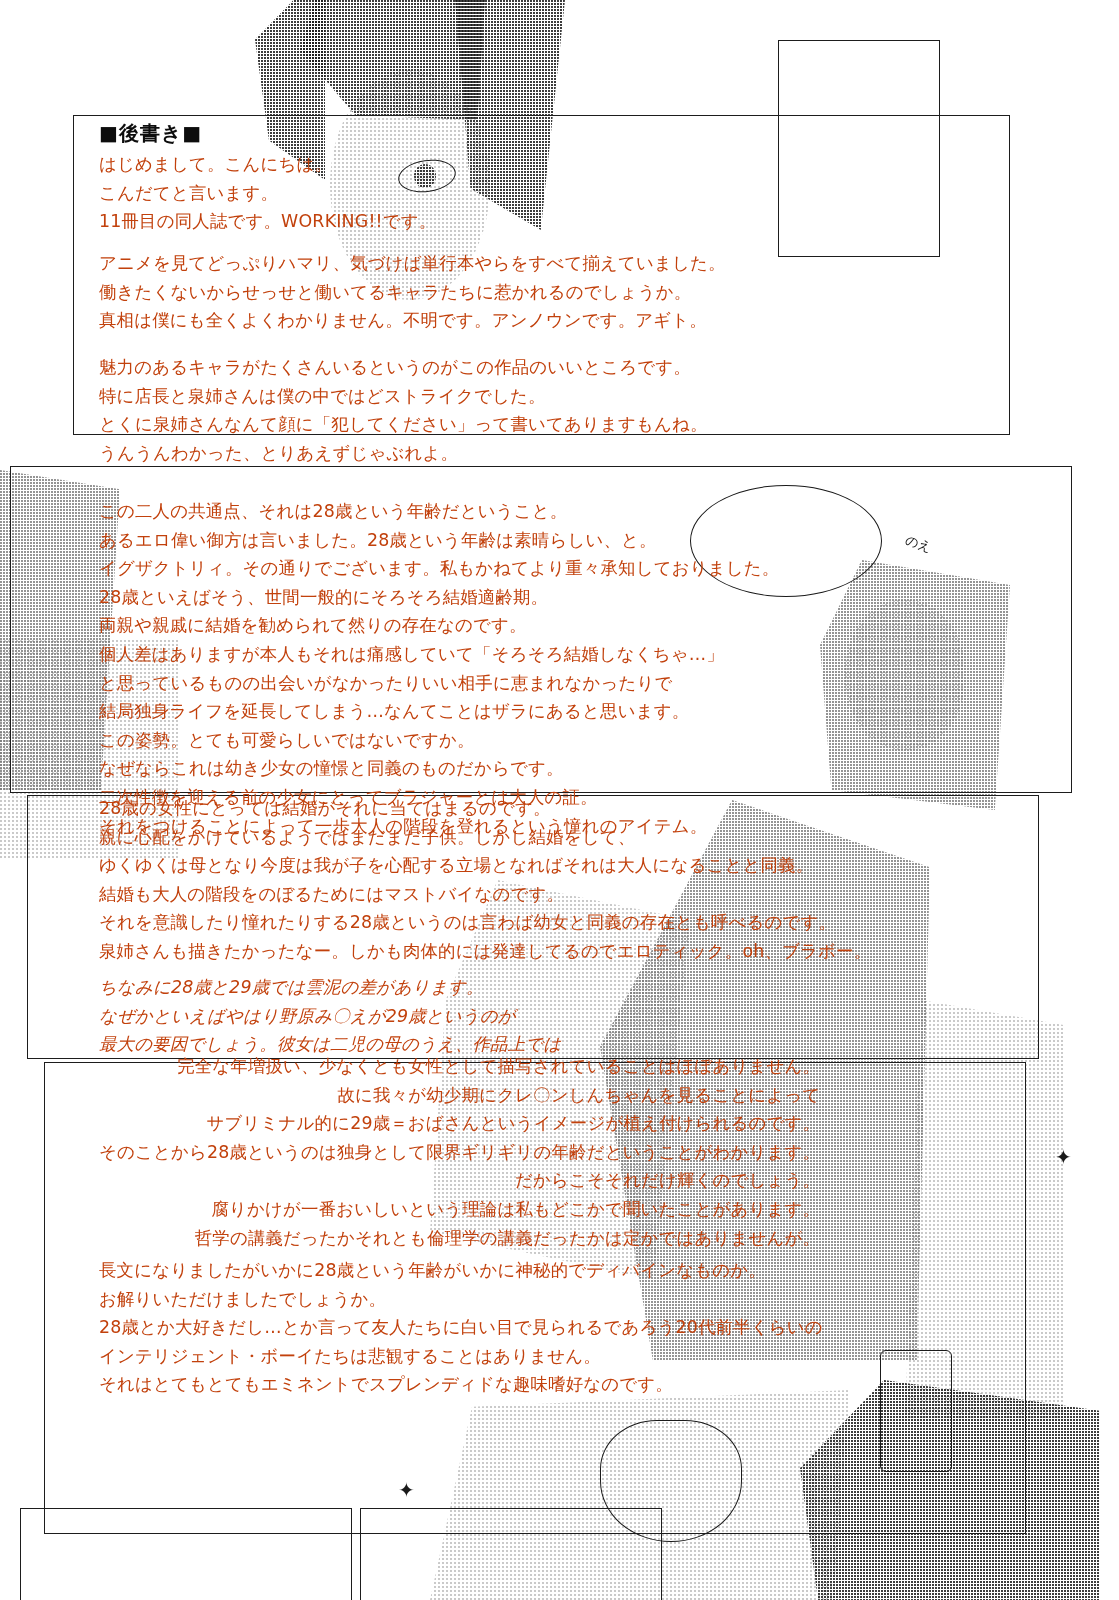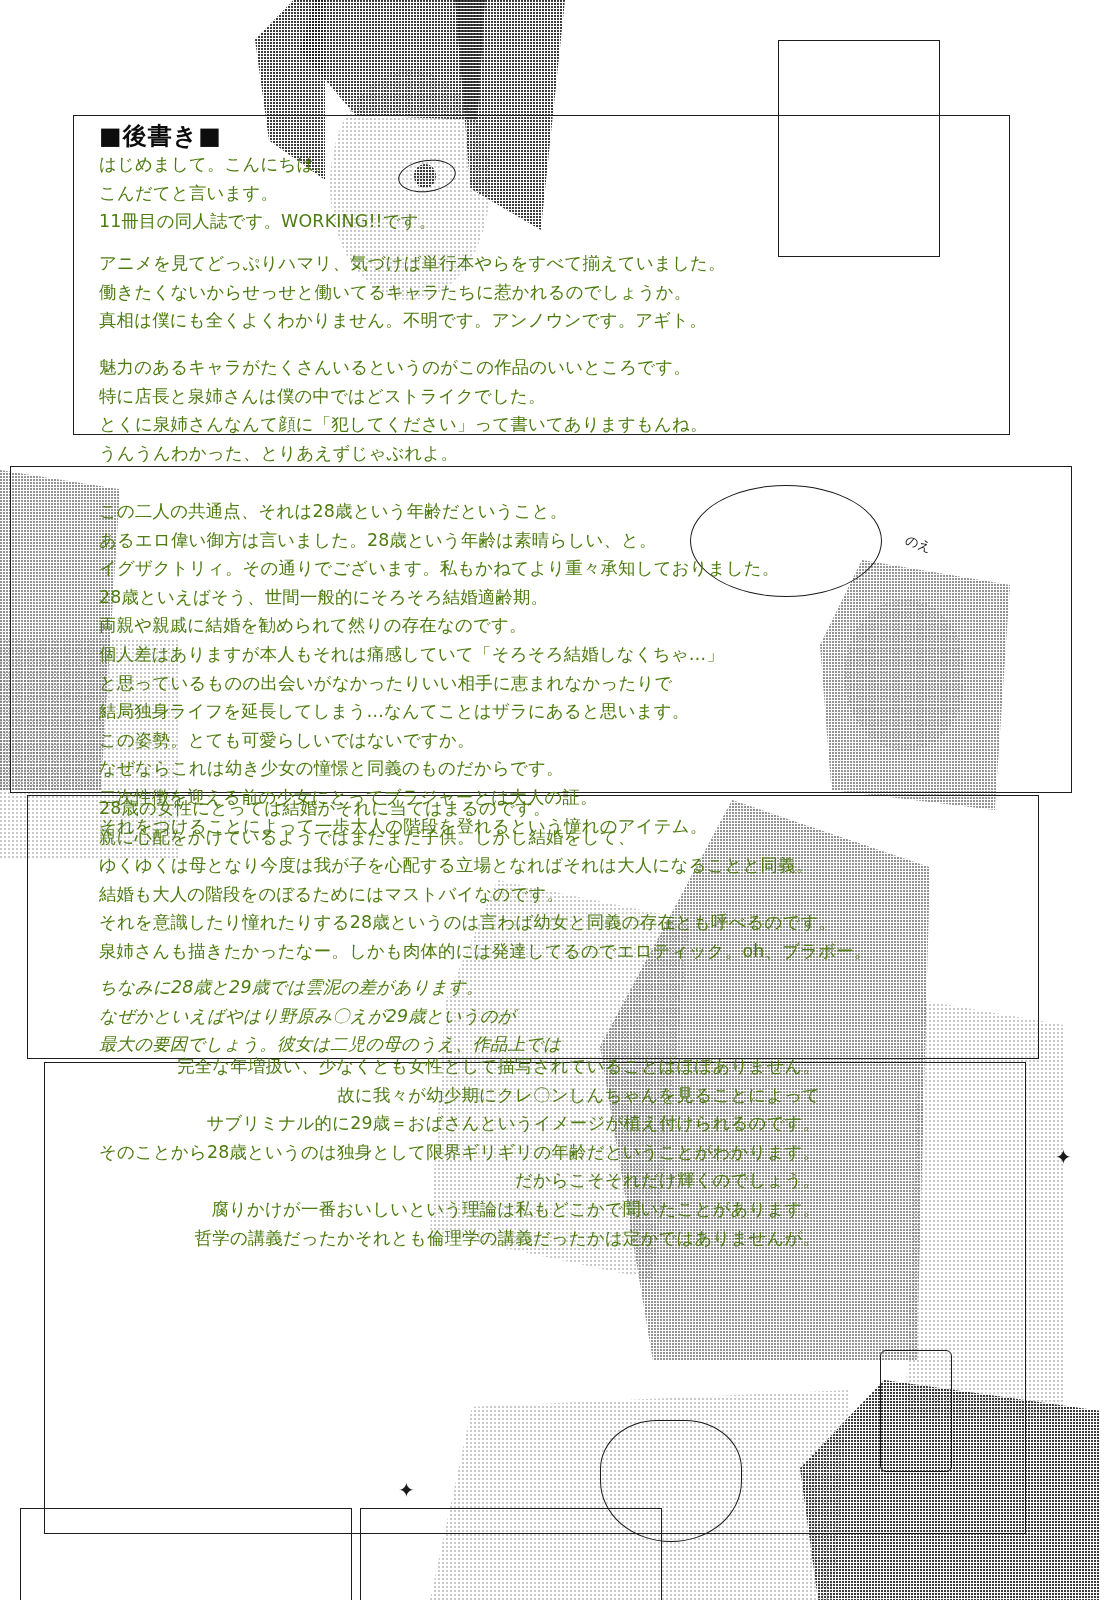--- a/index.html
+++ b/index.html
@@ -49,30 +49,30 @@
   .panel {
     position: absolute;
     border: 1.4px solid #1d1d1d;
     background: transparent;
   }
 
   
   .txt {
     position: absolute;
     font-family: "DejaVu Sans", sans-serif;
-    color: #4d7c0f;
+    color: #c2410c;
     white-space: pre;
     line-height: 28.6px;
     font-size: 17.4px;
     letter-spacing: 0.2px;
   }
   .heading {
     position: absolute;
     font-weight: bold;
-    font-size: 24px;
+    font-size: 20px;
     color: #0d0d0d;
     white-space: pre;
     letter-spacing: 1px;
   }
   .sparkle {
     position: absolute;
     color: #1a1a1a;
     font-size: 20px;
   }
 </style>
@@ -168,15 +168,20 @@
 <span>最大の要因でしょう。彼女は二児の母のうえ、作品上では</span></div>
 
   <div class="txt" style="left:99px; top:1052px;text-align:right;"><span>完全な年増扱い、少なくとも女性として描写されていることはほぼありません。</span>
 <span>故に我々が幼少期にクレ〇ンしんちゃんを見ることによって</span>
 <span>サブリミナル的に29歳＝おばさんというイメージが植え付けられるのです。</span>
 <span>そのことから28歳というのは独身として限界ギリギリの年齢だということがわかります。</span>
 <span>だからこそそれだけ輝くのでしょう。</span>
 <span>腐りかけが一番おいしいという理論は私もどこかで聞いたことがあります。</span>
 <span>哲学の講義だったかそれとも倫理学の講義だったかは定かではありませんが。</span></div>
 
+  <div class="txt" style="left:99px; top:1256px;"><span>長文になりましたがいかに28歳という年齢がいかに神秘的でディバインなものか。</span>
+<span>お解りいただけましたでしょうか。</span>
+<span>28歳とか大好きだし…とか言って友人たちに白い目で見られるであろう20代前半くらいの</span>
+<span>インテリジェント・ボーイたちは悲観することはありません。</span>
+<span>それはとてもとてもエミネントでスプレンディドな趣味嗜好なのです。</span></div>
 
 
 </div>
 
 </body></html>

